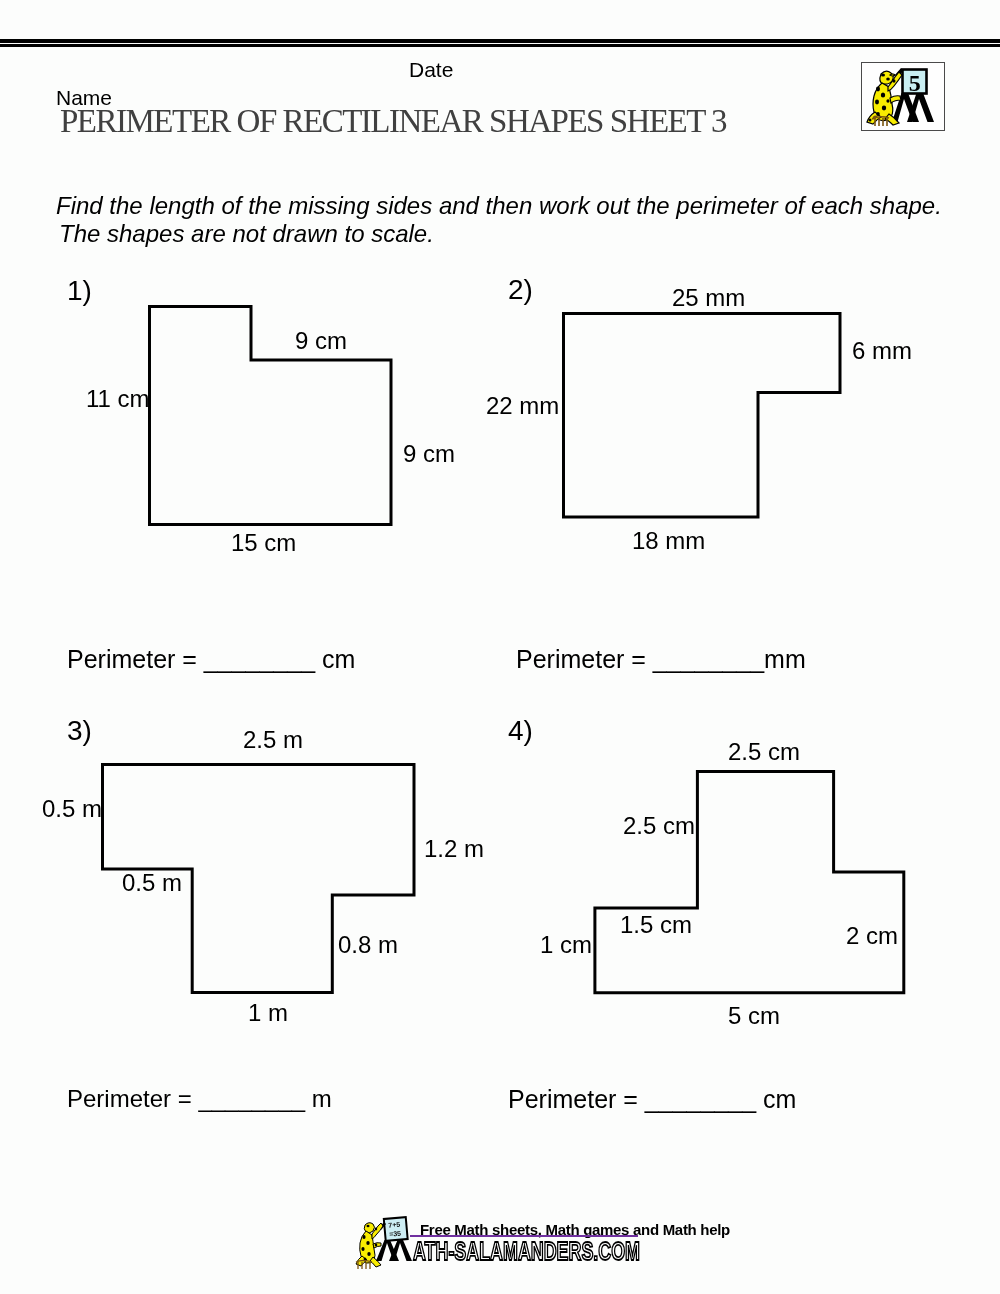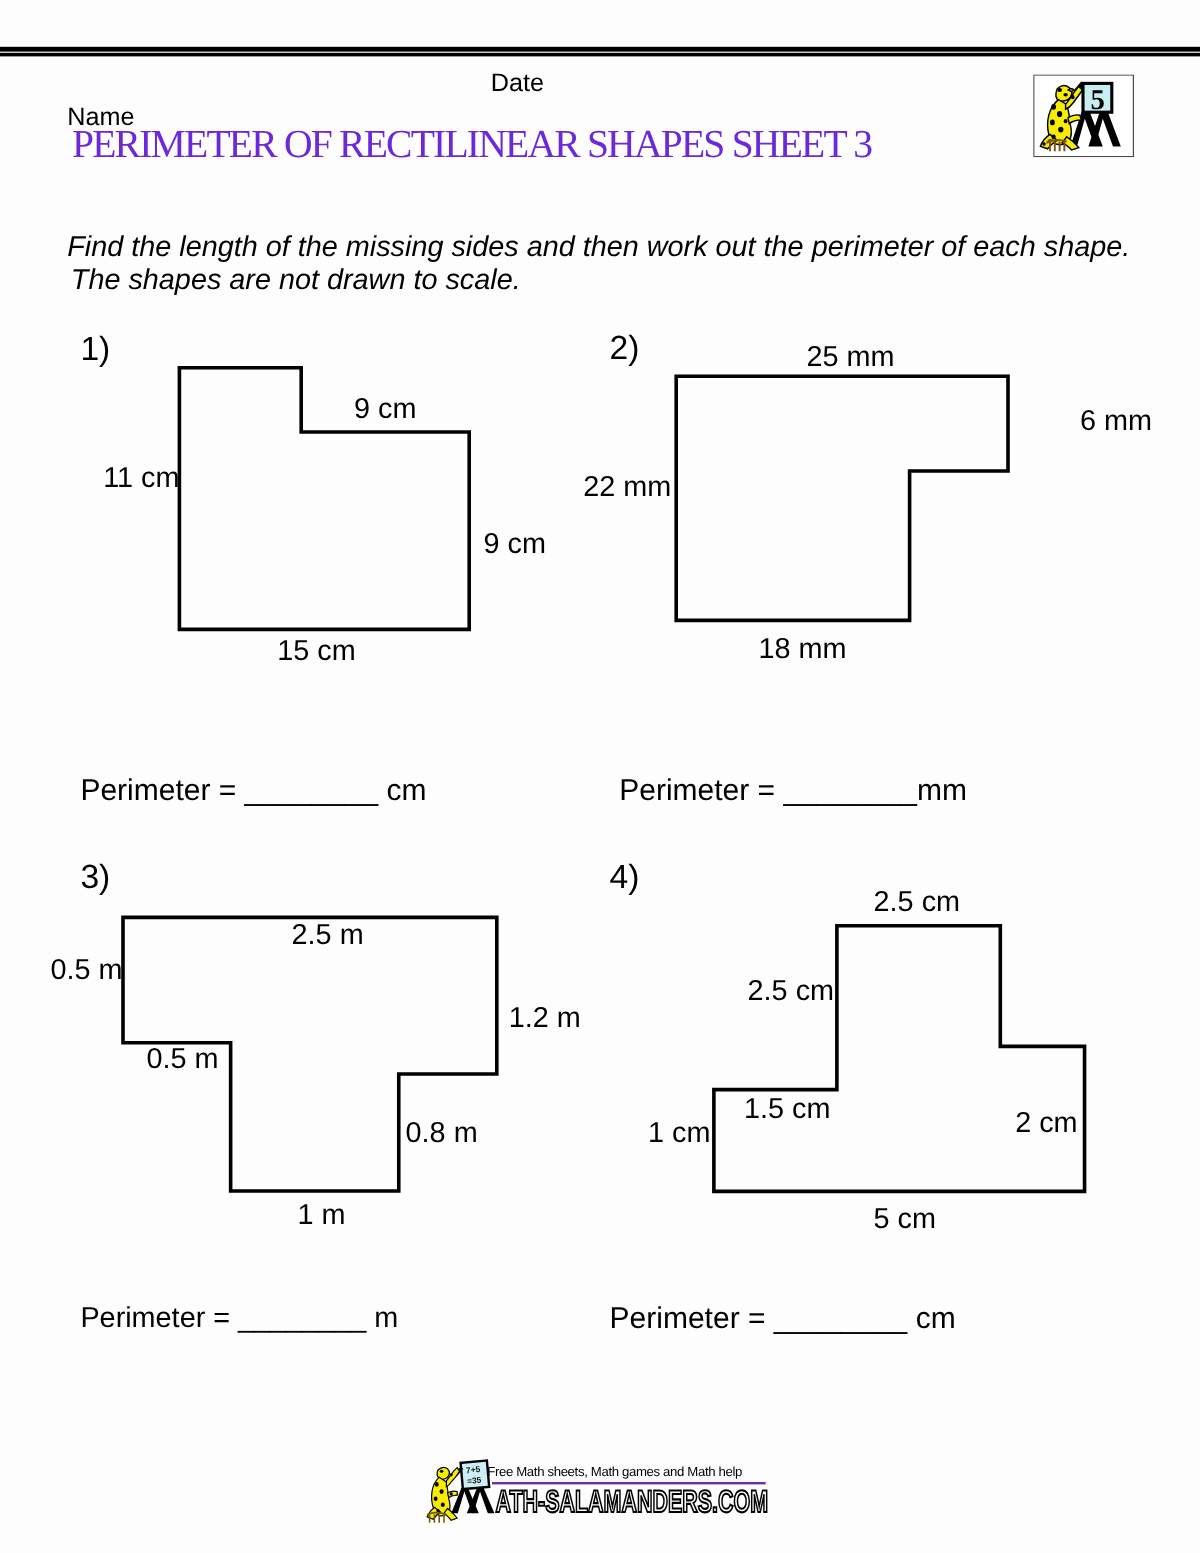--- a/index.html
+++ b/index.html
@@ -54,21 +54,21 @@
     <ellipse cx="9" cy="58" rx="1.5" ry="1.5"></ellipse>
   </g>
 
   <g stroke="#7a5510" stroke-width="1.6" fill="none">
     <path d="M12 57 Q13 53 16 55" fill="#caa53d"></path>
     <path d="M14 56 L14 64 M18 56 L18 64 M22 56 L22 64 M26 56 L26 64"></path>
     <path d="M11 57 Q19 53 28 56"></path>
   </g>
 </svg>
 
-<div class="t" style="left:60px;top:105px;font-family:'Liberation Serif',serif;font-size:33px;letter-spacing:-1.5px;color:#6d28d9;">PERIMETER OF RECTILINEAR SHAPES SHEET 3</div>
+<div class="t" style="left:60px;top:105px;font-family:'Liberation Serif',serif;font-size:33px;letter-spacing:-1.5px;color:#404040;">PERIMETER OF RECTILINEAR SHAPES SHEET 3</div>
 
 <div class="t" style="left:56px;top:182px;font-size:24px;font-style:italic;margin-top:12px;">Find the length of the missing sides and then work out the perimeter of each shape.</div>
 
 <div class="t" style="left:59px;top:222px;font-size:24px;font-style:italic;">The shapes are not drawn to scale.</div>
 
 <div class="t" style="left:67px;top:277px;font-size:28px;">1)</div>
 
 <svg style="left:140px;top:296px;" width="270" height="240" viewBox="0 0 270 240">
   <polygon points="9.5,10.5 111,10.5 111,64 251,64 251,228.5 9.5,228.5" fill="none" stroke="#000" stroke-width="3"></polygon>
 </svg>
@@ -82,37 +82,37 @@
 <div class="t lbl" style="left:231px;top:531px;">15 cm</div>
 
 <div class="t" style="left:508px;top:276px;font-size:28px;">2)</div>
 
 <svg style="left:553px;top:303px;" width="300" height="225" viewBox="0 0 300 225">
   <polygon points="10.5,10.5 287,10.5 287,89.5 205,89.5 205,214 10.5,214" fill="none" stroke="#000" stroke-width="3"></polygon>
 </svg>
 
 <div class="t lbl" style="left:672px;top:286px;">25 mm</div>
 
-<div class="t lbl" style="left:852px;top:339px;margin-left:48px;">6 mm</div>
+<div class="t lbl" style="left:852px;top:339px;">6 mm</div>
 
 <div class="t lbl" style="left:486px;top:394px;">22 mm</div>
 
 <div class="t lbl" style="left:632px;top:529px;">18 mm</div>
 
 <div class="t" style="left:67px;top:647px;font-size:25px;">Perimeter = ________ cm</div>
 
 <div class="t" style="left:516px;top:647px;font-size:25px;">Perimeter = ________mm</div>
 
 <div class="t" style="left:67px;top:717px;font-size:28px;">3)</div>
 
 <svg style="left:92px;top:754px;" width="335" height="250" viewBox="0 0 335 250">
   <polygon points="10.5,10.5 322,10.5 322,141 240.3,141 240.3,238.5 100.2,238.5 100.2,115 10.5,115" fill="none" stroke="#000" stroke-width="3"></polygon>
 </svg>
 
-<div class="t lbl" style="left:243px;top:768px;text-align:center;">2.5 m</div>
+<div class="t lbl" style="left:243px;top:728px;text-align:center;">2.5 m</div>
 
 <div class="t lbl" style="left:42px;top:797px;">0.5 m</div>
 
 <div class="t lbl" style="left:424px;top:814px;margin-top:23px;">1.2 m</div>
 
 <div class="t lbl" style="left:122px;top:871px;">0.5 m</div>
 
 <div class="t lbl" style="left:338px;top:933px;">0.8 m</div>
 
 <div class="t lbl" style="left:248px;top:1001px;">1 m</div>
@@ -172,19 +172,19 @@
     <path d="M6 50 L6 57 M10 50 L10 57 M14 50 L14 57 M18 50 L18 57"></path>
     <path d="M4 50 Q11 47 20 50"></path>
   </g>
 
   <g fill="#000">
     <polygon points="24,49 32.5,28 38,28 47,49 41.5,49 35,31 29.5,49"></polygon>
     <polygon points="37,49 45.5,28 51,28 60,49 54.5,49 48,31 42.5,49"></polygon>
   </g>
 </svg>
 
-<div class="t" style="left:406px;top:1222px;font-size:11px;font-weight:normal;letter-spacing:-0.3px;">Free Math sheets, Math games and Math help</div>
+<div class="t" style="left:420px;top:1222px;font-size:15px;font-weight:bold;letter-spacing:-0.3px;">Free Math sheets, Math games and Math help</div>
 
 <div style="position:absolute;left:410px;top:1235px;width:228px;height:2px;background:#7030a0;"></div>
 
 <svg style="left:404px;top:1236px;" width="250" height="30" viewBox="0 0 250 30">
   <text x="9" y="24" font-size="26" font-weight="bold" fill="#ffffff" stroke="#000" stroke-width="1.8" font-family="'Liberation Sans',sans-serif" textLength="227" lengthAdjust="spacingAndGlyphs">ATH-SALAMANDERS.COM</text>
 </svg>
 
 </body></html>

